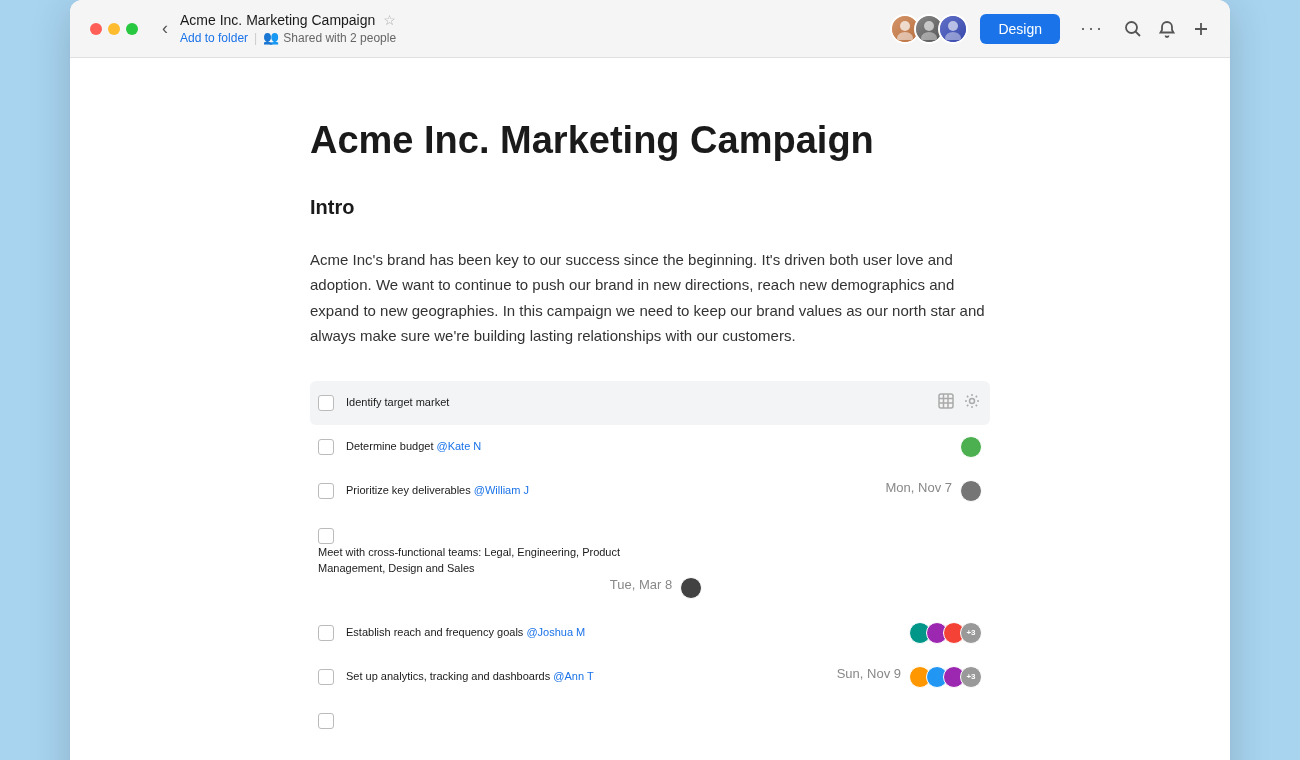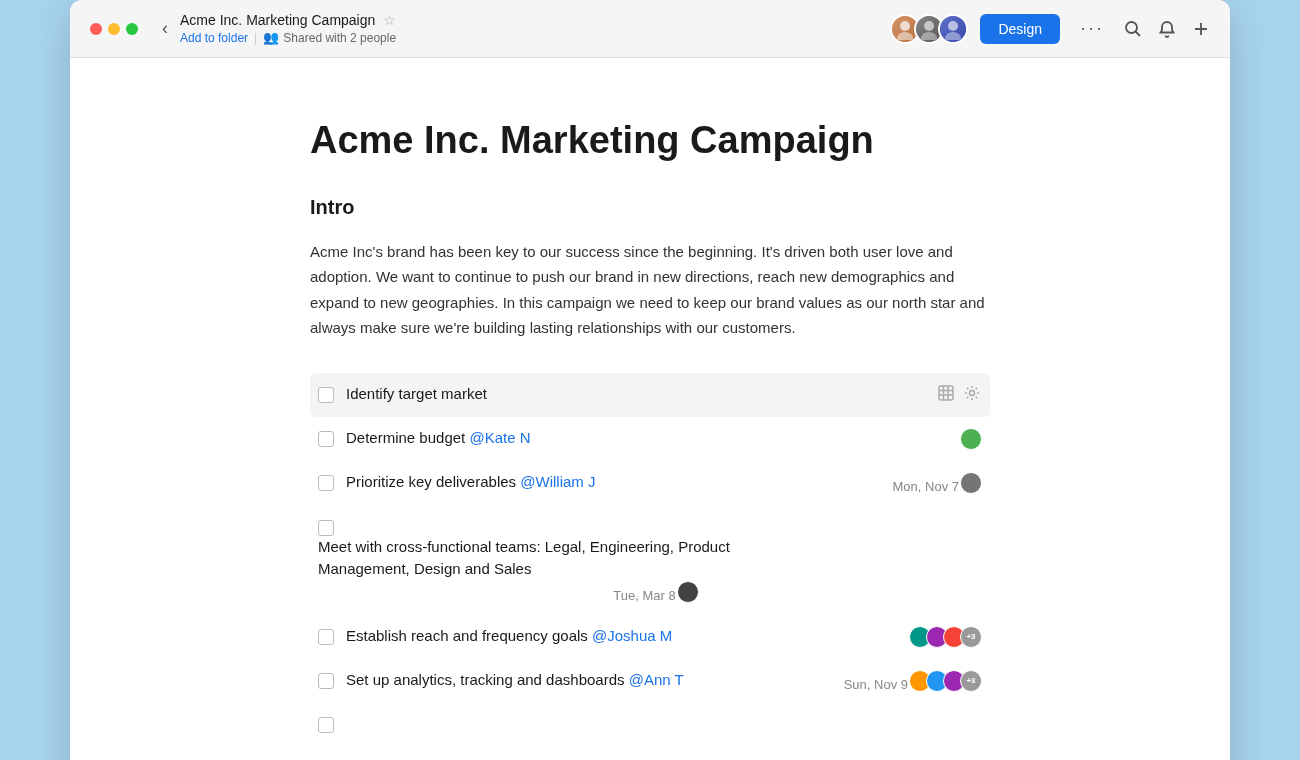--- a/index.html
+++ b/index.html
@@ -214,21 +214,21 @@
       font-weight: 700;
       color: #1a1a1a;
       margin-bottom: 32px;
       line-height: 1.2;
     }
 
     .section-heading {
       font-size: 20px;
       font-weight: 600;
       color: #1a1a1a;
-      margin-bottom: 20px;
+      margin-bottom: 28px;
     }
 
     .intro-text {
       font-size: 15px;
       color: #333;
       line-height: 1.7;
       margin-bottom: 32px;
     }
 
     
@@ -254,33 +254,33 @@
       border: 1.5px solid #bbb;
       border-radius: 3px;
       margin-right: 12px;
       flex-shrink: 0;
       cursor: pointer;
       background: white;
     }
 
     .task-text {
       flex: 1;
-      font-size: 15px;
+      font-size: 11px;
       color: #1a1a1a;
       line-height: 1.5;
     }
 
     .task-mention {
       color: #1a73e8;
     }
 
     .task-meta {
       display: flex;
-      align-items: flex-end;
-      gap: 1px;
+      align-items: flex-start;
+      gap: 8px;
       margin-left: 12px;
     }
 
     .task-date {
       font-size: 13px;
       color: #888;
     }
 
     .task-icons {
       display: flex;

